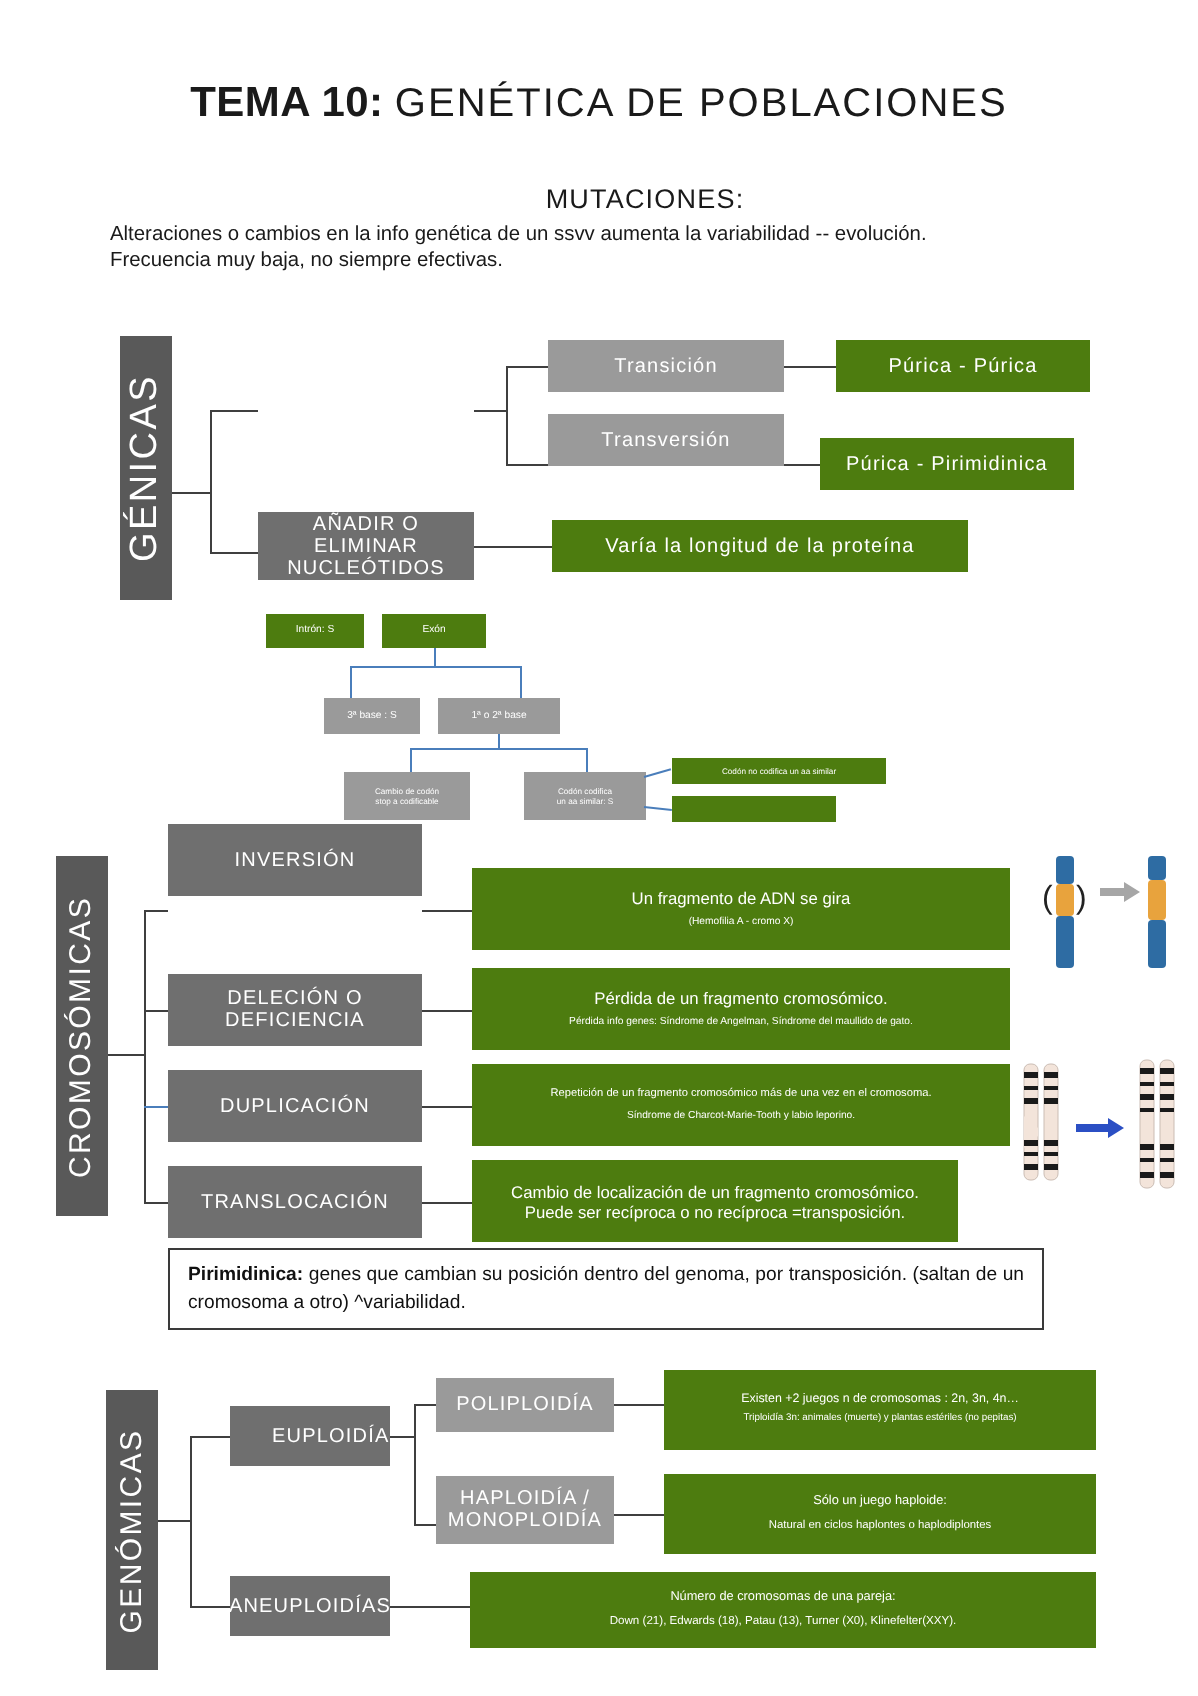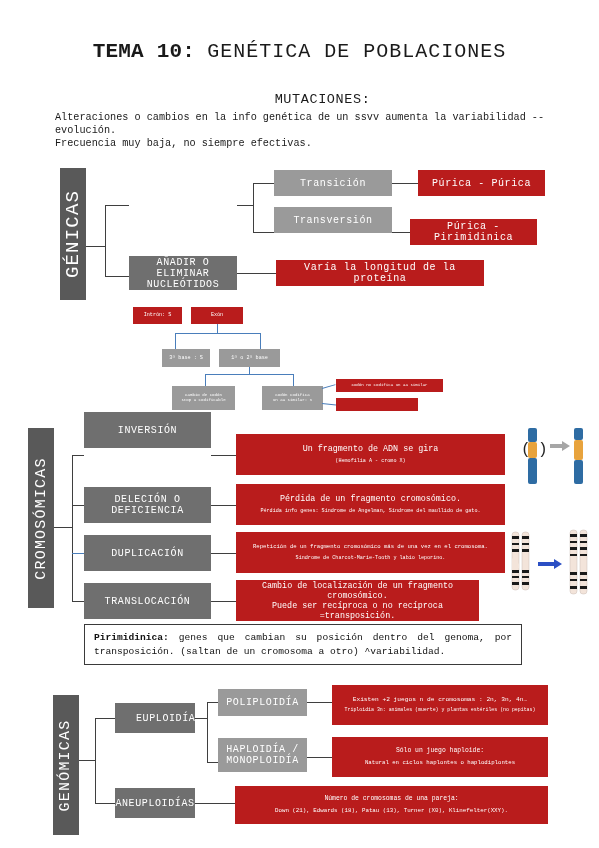--- a/index.html
+++ b/index.html
@@ -4,39 +4,39 @@
 <title>Tema 10 - Genética de Poblaciones</title>
 <style>
   * { box-sizing: border-box; margin: 0; padding: 0; }
   html, body {
     width: 599px; height: 848px;
     background: #ffffff;
     font-family: "Liberation Sans", sans-serif;
     color: #1a1a1a;
     overflow: hidden;
   }
-  #page { position: relative; width: 599px; height: 848px; font-family: Liberation Mono, monospace; }
+  #page { position: relative; width: 599px; height: 848px; }
 
   
   .title { position: absolute; left: 0; top: 40px; width: 599px; text-align: center;
            font-size: 20px; letter-spacing: .2px; white-space: nowrap; }
   .title .t-strong { font-weight: bold; font-size: 21px; }
   .title .t-light { font-weight: 300; letter-spacing: 1px; }
 
   .mut-head { position: absolute; left: 0; top: 92px; width: 599px; text-align: center;
               font-size: 13.5px; letter-spacing: .6px; margin-left: 23px; }
   .mut-body { position: absolute; left: 55px; top: 111px; width: 500px;
               font-size: 10.2px; line-height: 13px; }
 
   
   .box { position: absolute; display: flex; flex-direction: column;
          align-items: center; justify-content: center; text-align: center;
          color: #ffffff; }
   .dark  { background: #6f6f6f; }
-  .light { background: #b91c1c; }
+  .light { background: #4d7c0f; }
   .mid   { background: #9a9a9a; }
   .b-main  { font-size: 10px; letter-spacing: .6px; line-height: 11px; }
   .b-sub   { font-size: 8.4px; line-height: 10px; }
   .b-tiny  { font-size: 5.1px; line-height: 6.5px; }
   .b-micro { font-size: 4.1px; line-height: 5.4px; }
 
   
   .vlabel { position: absolute; background: #595959; color: #fff;
             display: flex; align-items: center; justify-content: center; }
   .vlabel span { display: block; transform: rotate(-90deg); white-space: nowrap;

